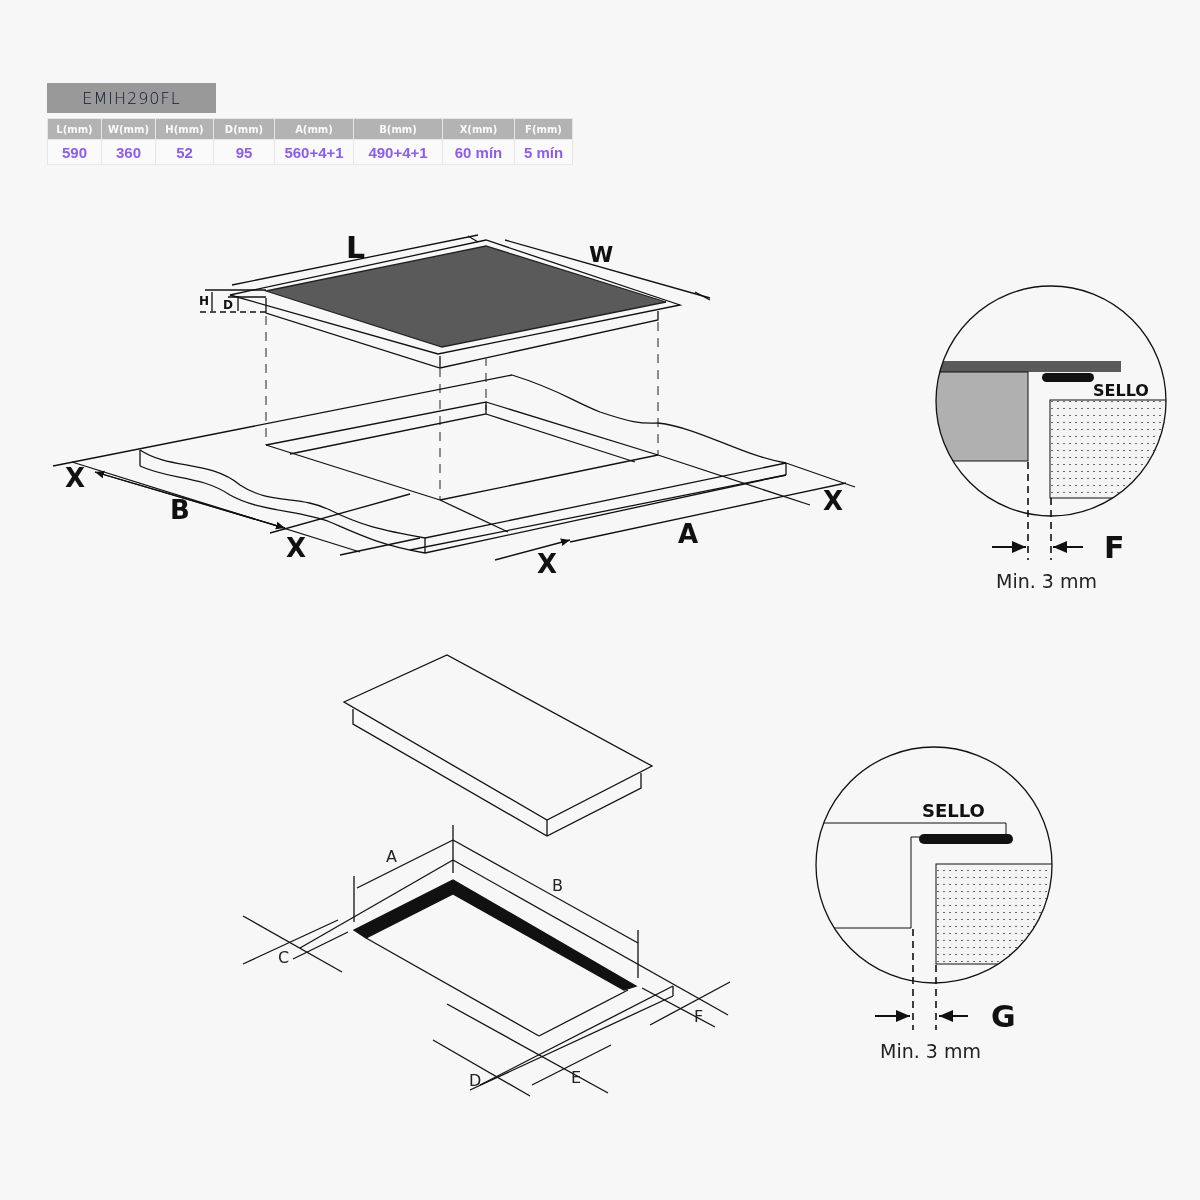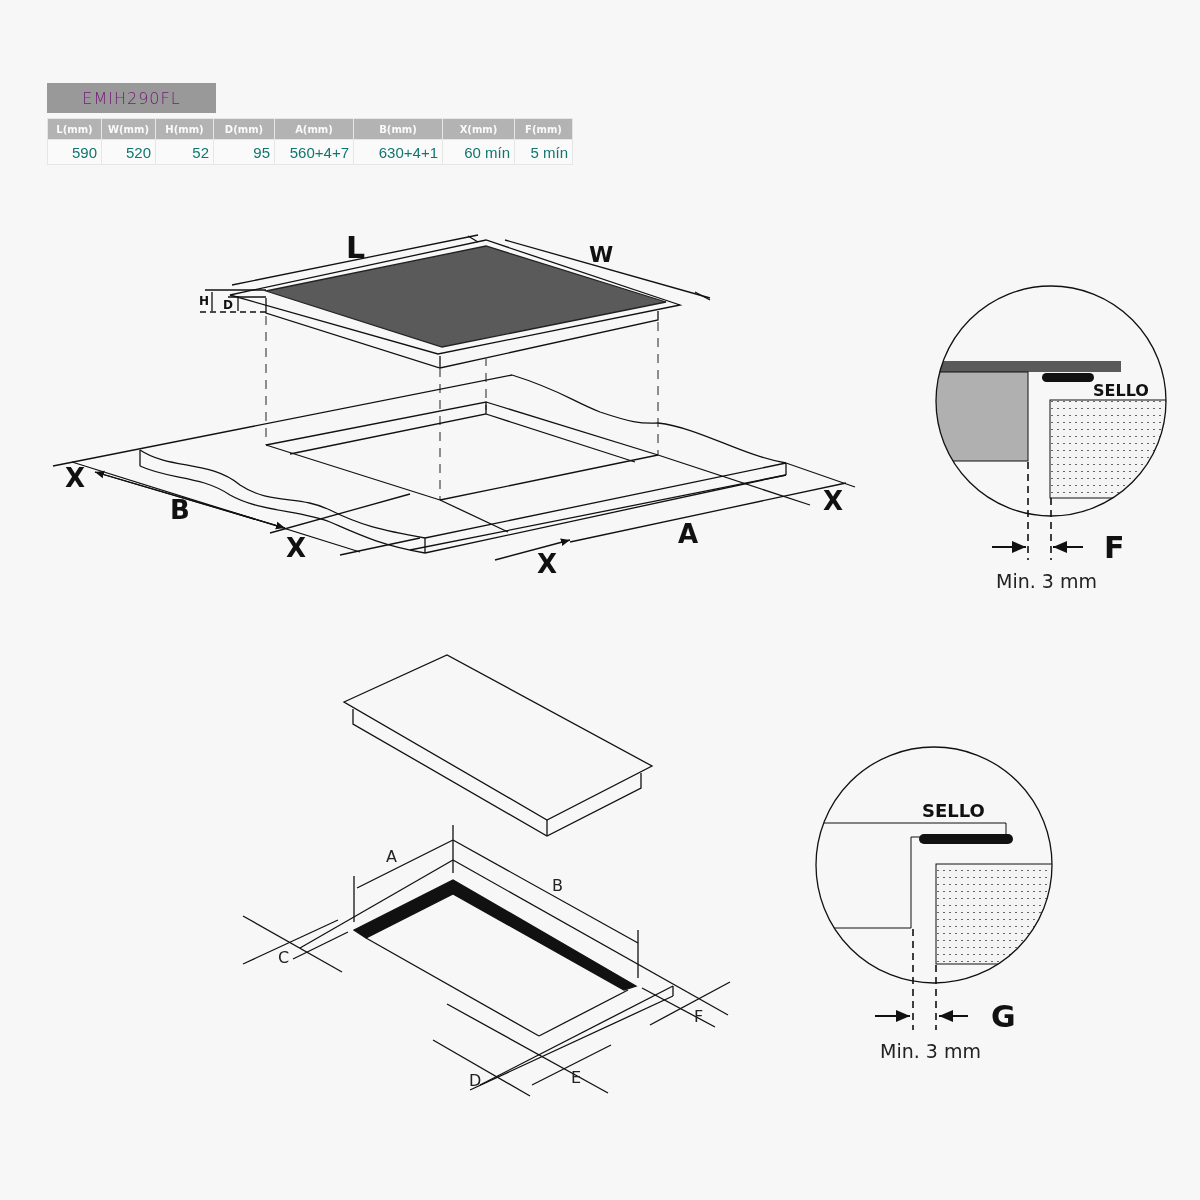--- a/index.html
+++ b/index.html
@@ -2,34 +2,34 @@
 <html><head>
 <meta charset="utf-8">
 <style>
   html, body { margin:0; padding:0; }
   body {
     width:1200px; height:1200px; background:#f7f7f7; position:relative; overflow:hidden;
     font-family:"Liberation Sans", sans-serif; color:#111;
   }
   .model-tag {
     position:absolute; left:47px; top:83px; width:169px; height:30px;
-    background:#999999; color:#701a75; font-family:"DejaVu Sans", sans-serif;
+    background:#999999; color:#0f172a; font-family:"DejaVu Sans", sans-serif;
     font-size:16px; font-weight:300; letter-spacing:1px;
     display:flex; align-items:center; justify-content:center;
   }
   table.spec {
     position:absolute; left:47px; top:118px; border-collapse:separate; border-spacing:1px;
     background:#e6e6e6;
   }
   table.spec th {
     background:#b3b3b3; color:#fafafa; font-family:"DejaVu Sans", sans-serif;
     font-size:10px; font-weight:bold; height:20px; padding:0; text-align:center;
   }
   table.spec td {
-    background:#fafafa; color:#0f766e; font-size:15px; height:24px; padding:0 4px; text-align:right;
+    background:#fafafa; color:#8b5cf6; font-size:15px; height:24px; padding:0 4px; text-align:center;font-weight:bold;
   }
   svg.draw { position:absolute; left:0; top:0; }
   .lbl-bold { font-family:"DejaVu Sans", sans-serif; font-weight:bold; fill:#111; }
   .lbl-thin { font-family:"DejaVu Sans", sans-serif; fill:#222; }
 </style>
 </head>
 <body>
 
 <div class="model-tag">EMIH290FL</div>
 
@@ -42,25 +42,25 @@
       <th style="width:60px">D(mm)</th>
       <th style="width:78px">A(mm)</th>
       <th style="width:88px">B(mm)</th>
       <th style="width:71px">X(mm)</th>
       <th style="width:57px">F(mm)</th>
     </tr>
   </thead>
   <tbody>
     <tr>
       <td>590</td>
-      <td>520</td>
+      <td>360</td>
       <td>52</td>
       <td>95</td>
-      <td>560+4+7</td>
-      <td>630+4+1</td>
+      <td>560+4+1</td>
+      <td>490+4+1</td>
       <td>60 mín</td>
       <td>5 mín</td>
     </tr>
   </tbody>
 </table>
 
 <svg class="draw" width="1200" height="1200" viewBox="0 0 1200 1200">
   <defs>
     <pattern id="dots" width="6" height="7" patternUnits="userSpaceOnUse">
       <rect width="6" height="7" fill="#f4f4f4"></rect>

